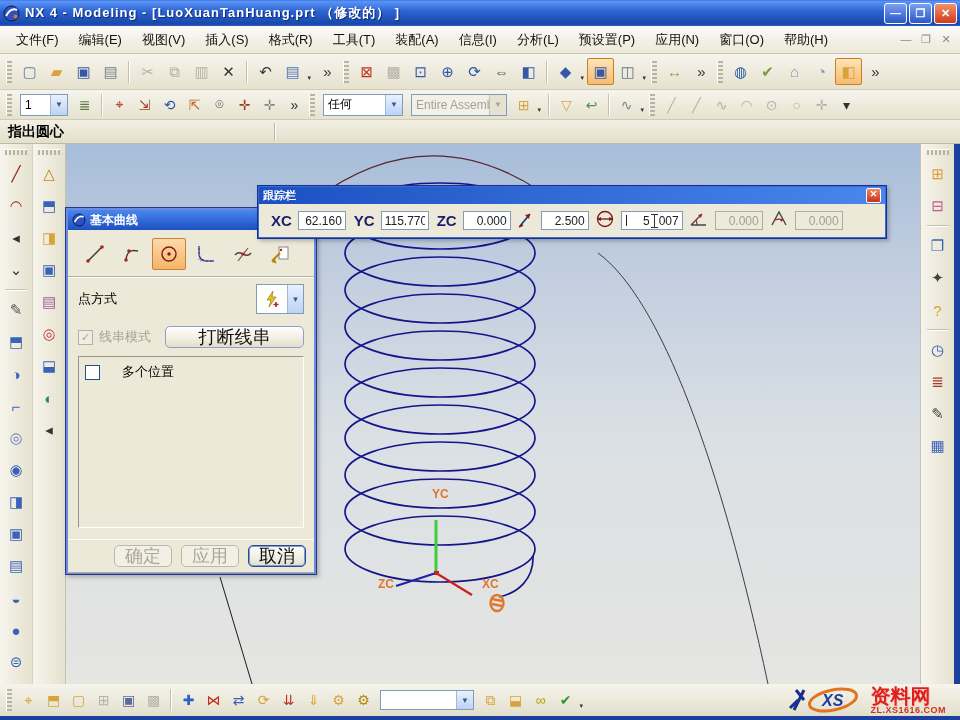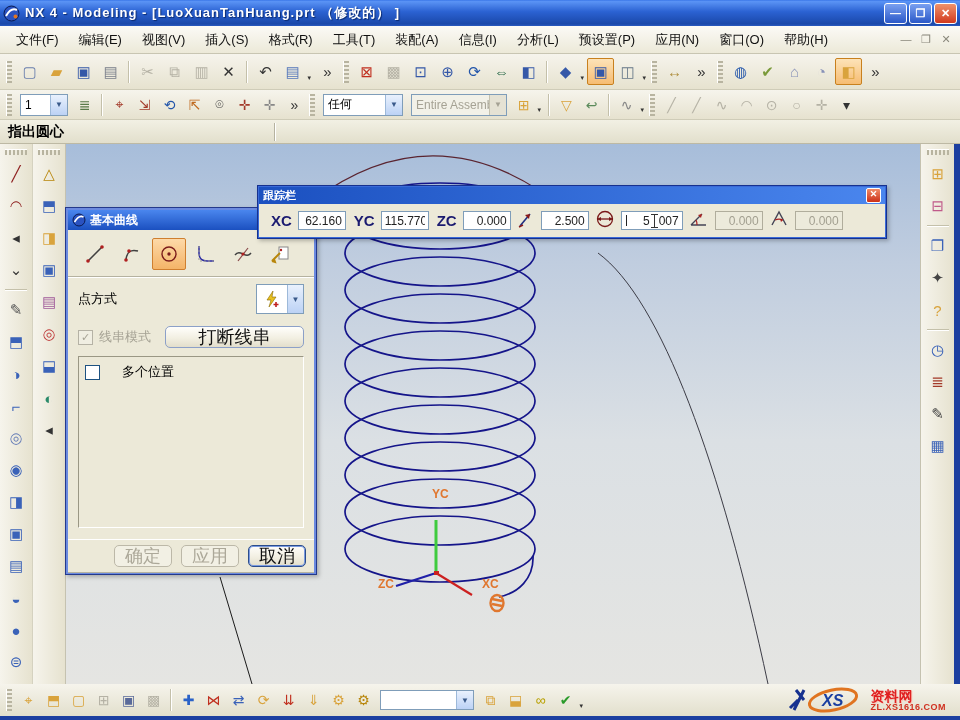--- a/index.html
+++ b/index.html
@@ -69,21 +69,21 @@
   .viewport{position:absolute;left:66px;right:40px;top:0;bottom:0;
     background:linear-gradient(180deg,#a7bdda 0%,#c0cddf 22%,#dbe0e4 55%,#e5e5e2 100%)}
   .rborder{position:absolute;right:0;top:0;bottom:0;width:6px;background:#1c3fa0}
   .bstrip{position:absolute;left:0;top:716px;width:960px;height:4px;background:#1c3fa0}
 
   
   .bottombar{position:absolute;left:0;top:684px;width:960px;height:32px;
     background:linear-gradient(180deg,#f6f4ec,#e2dfcc);display:flex;align-items:center;padding:0 4px;box-sizing:border-box}
   .watermark{margin-left:auto;display:flex;align-items:center;gap:4px;padding-right:10px}
   .wm-text{display:flex;flex-direction:column;line-height:1}
-  .wm-brand{color:#e02020;font-weight:bold;font-size:14px;text-shadow:1px 1px 0 #f8c8b8}
+  .wm-brand{color:#e02020;font-weight:bold;font-size:20px;text-shadow:1px 1px 0 #f8c8b8}
   .wm-url{color:#d03020;font-weight:bold;font-size:9px;letter-spacing:.5px}
 
   
   .dialog{position:absolute;left:65px;top:207px;width:252px;height:368px;z-index:20;
     border:1px solid #24398c;background:#6b8ae0;padding:2px;box-sizing:border-box;box-shadow:2px 2px 4px rgba(0,0,0,.25)}
   .dlg-title{height:20px;background:linear-gradient(180deg,#4a86ee,#1b50c0);display:flex;align-items:center;
     color:#fff;font-weight:bold;font-size:12px;padding:0 4px;gap:4px}
   .dlg-body{background:#ece9d8;height:calc(100% - 20px);position:relative;box-sizing:border-box}
   .toolrow{display:flex;gap:3px;padding:8px 10px 7px;border-bottom:1px solid #fff;box-shadow:0 -1px 0 #b5b2a0 inset}
   .dtool{width:32px;height:30px;border:1px solid transparent;border-radius:2px;display:flex;align-items:center;justify-content:center}

